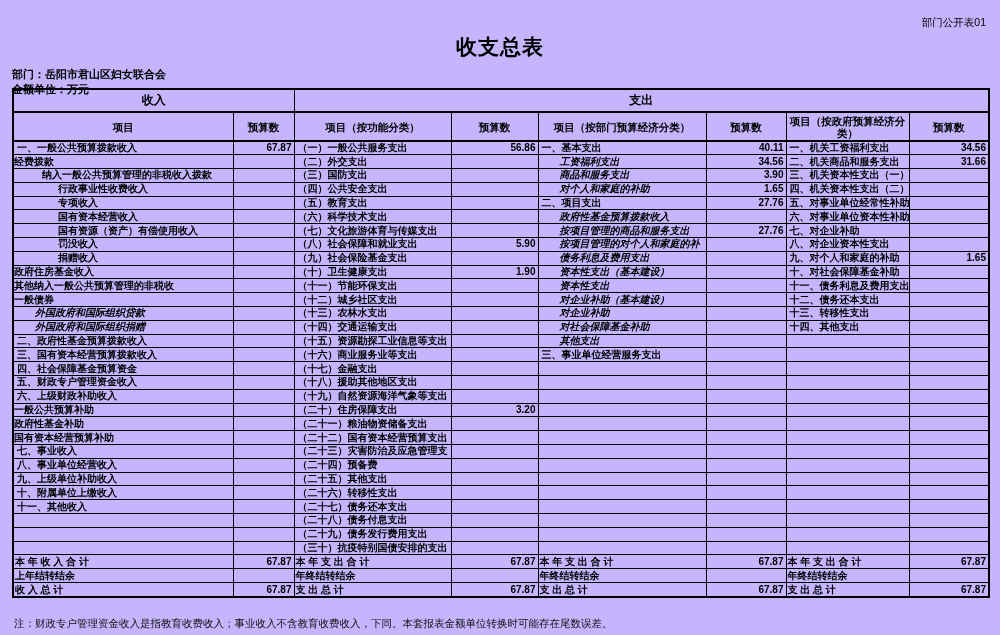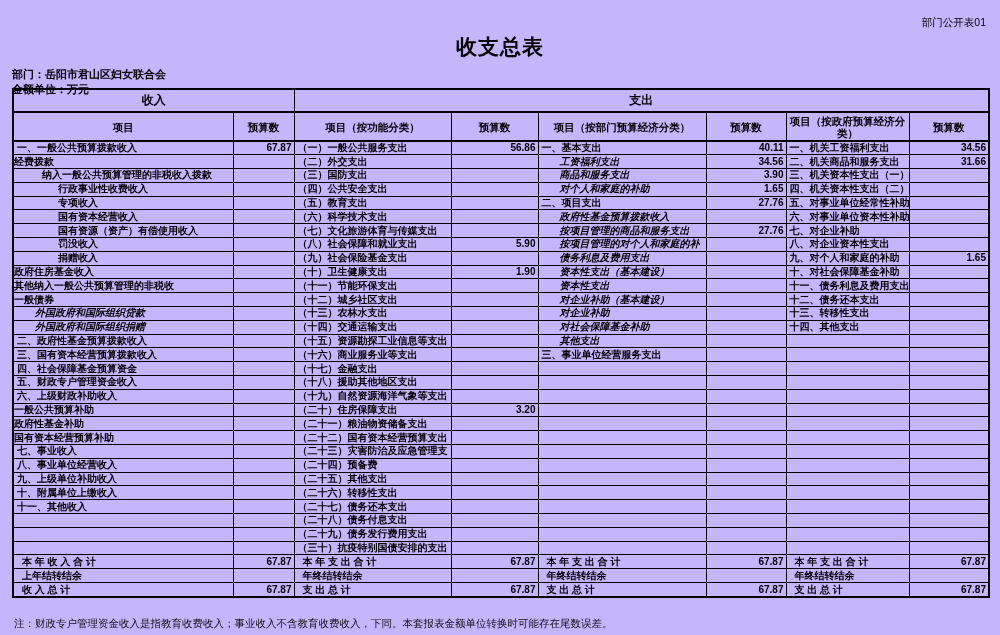--- a/index.html
+++ b/index.html
@@ -11,21 +11,21 @@
   .meta-row { position:absolute; top:67px; left:12px; right:12px; display:flex; justify-content:space-between; font-size:11px; font-weight:bold;flex-direction:column; }
 
   table.budget { position:absolute; top:88px; left:12px; width:976px; border-collapse:collapse; table-layout:fixed; border:2px solid #000; }
   table.budget td, table.budget th { border:1px solid #000; font-size:10px; font-weight:bold; overflow:hidden; white-space:nowrap; }
 
   tr.group-hdr th { height:23px; font-size:12px; border-bottom:2px solid #000; text-align:center;margin-top:9px; }
   tr.col-hdr th { height:29px; font-size:10.5px; border-bottom:2px solid #000; text-align:center; white-space:normal; line-height:12px; vertical-align:middle; }
 
   td.item { text-align:left; height:13.8px; line-height:12px; vertical-align:middle; }
   td.val  { text-align:right; padding-right:2px; height:13.8px; line-height:12px; vertical-align:middle; }
-  td.sum  { text-align:left; padding-left:8px; height:14px; line-height:13px; vertical-align:middle; }
+  td.sum  { text-align:left; padding-left:1px; height:14px; line-height:13px; vertical-align:middle; }
 
   .ind0 { padding-left:3px; }
   .ind1 { padding-left:21px;font-style:italic; }
   .ind2 { padding-left:28px; }
   .ind3 { }
   .ind4 { padding-left:44px; }
   .ind5 { }
 
   .footnote { position:absolute; top:599px; left:14px; right:12px; font-size:10.5px; color:#111;margin-top:18px; }
 </style>

